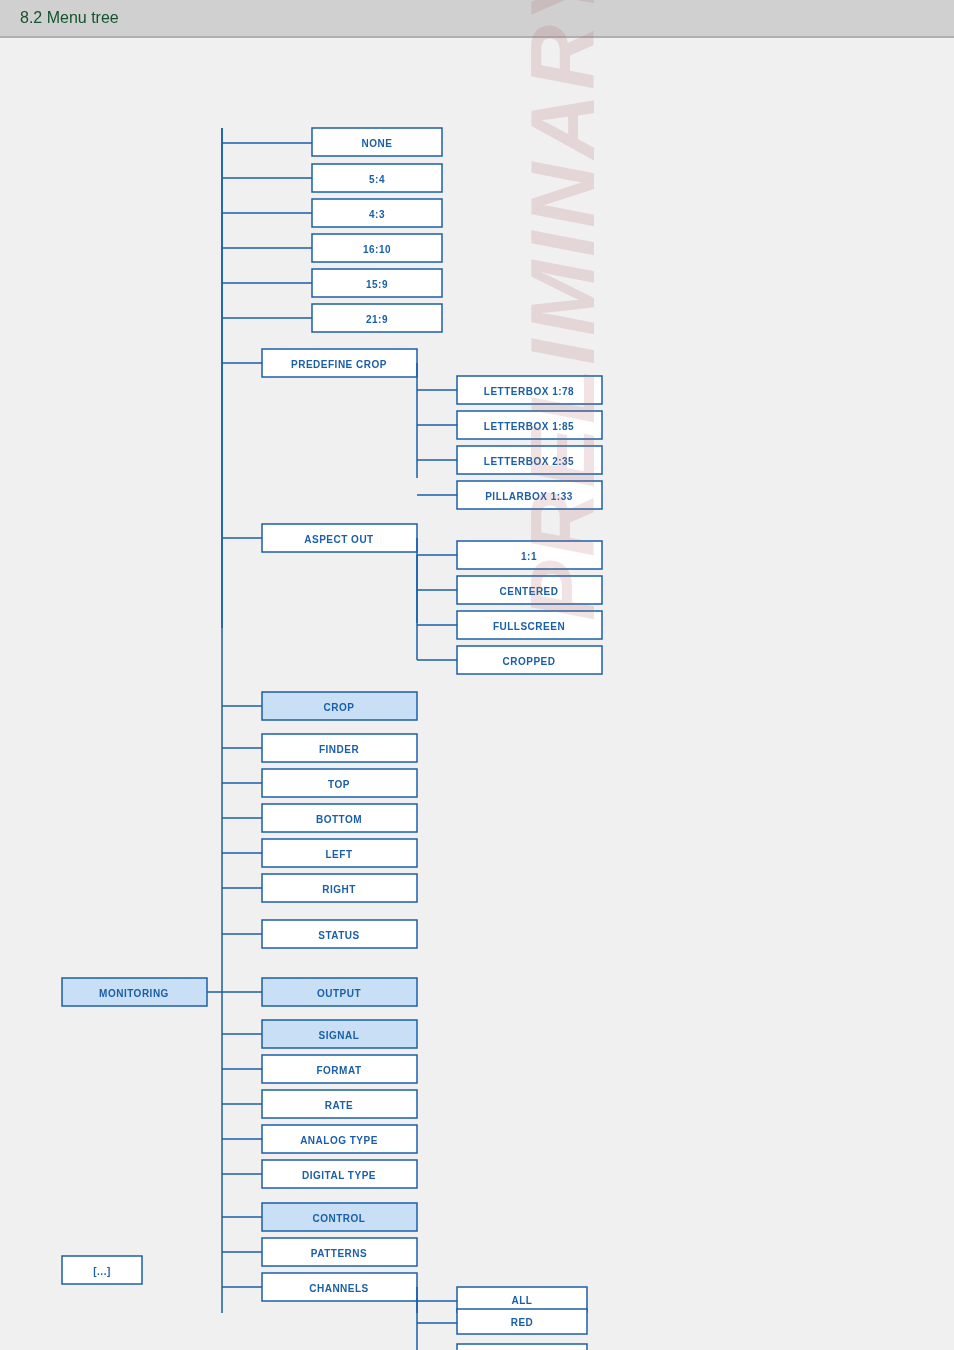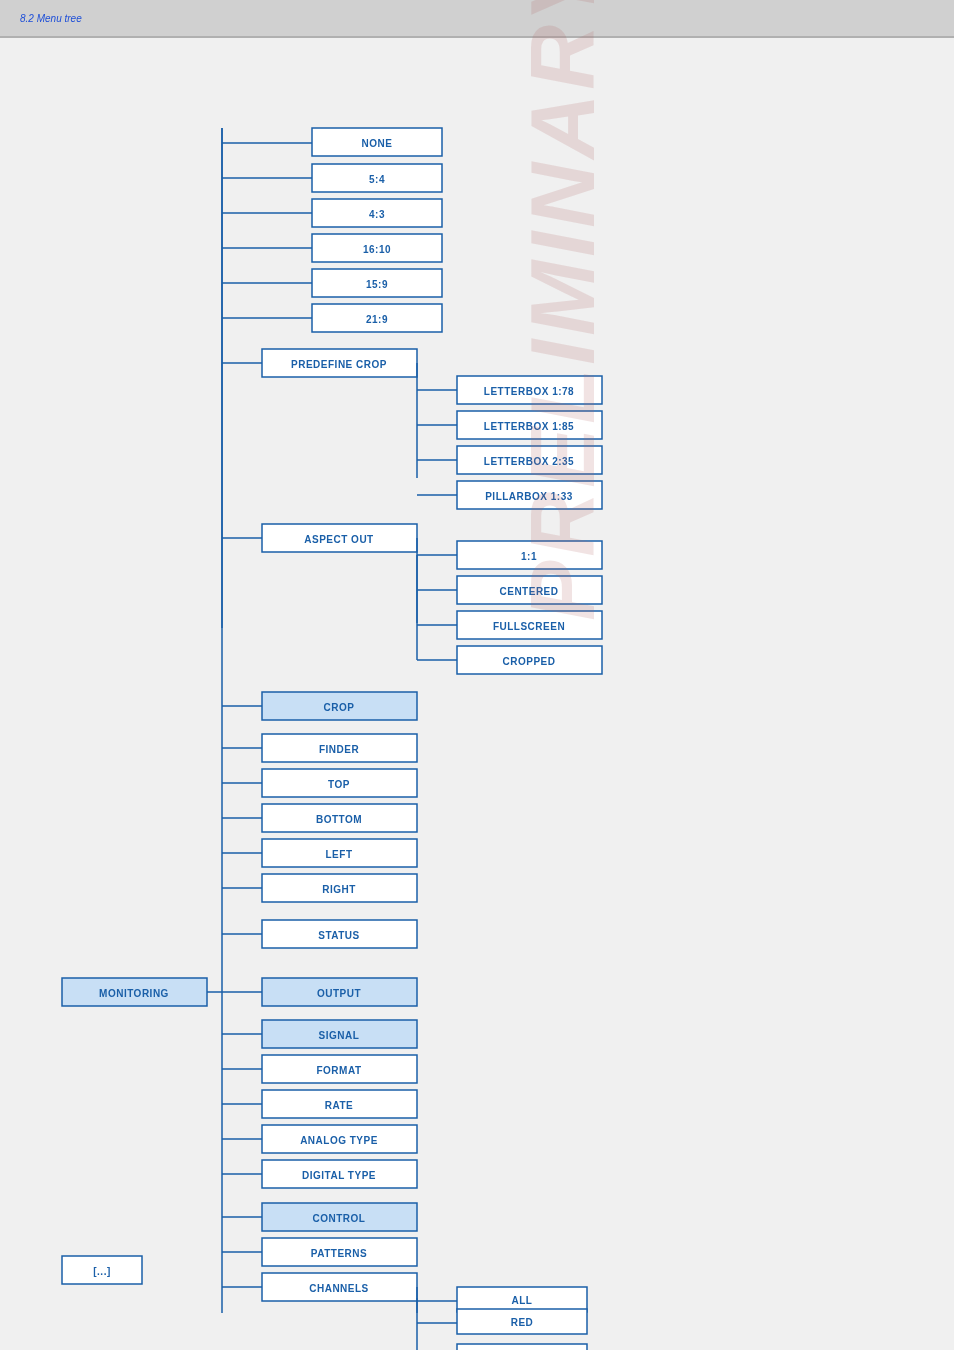--- a/index.html
+++ b/index.html
@@ -15,23 +15,22 @@
     
     .header-bar {
       background: #d0d0d0;
       height: 38px;
       display: flex;
       align-items: center;
       padding-left: 20px;
       border-bottom: 2px solid #b0b0b0;
     }
     .header-title {
-      font-size: 10px;
-      font-style: italic;
-      color: #1d4ed8;
+      font-size: 16px;
+      color: #14532d;
     }
 
     
     .main-content {
       padding: 30px 40px;
       position: relative;
     }
 
     
     .watermark {

